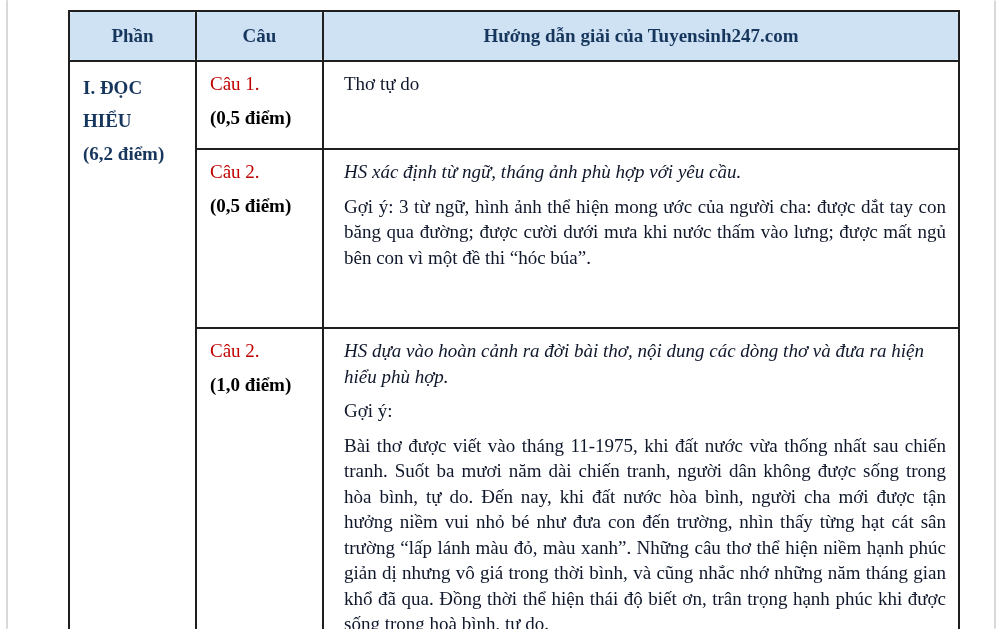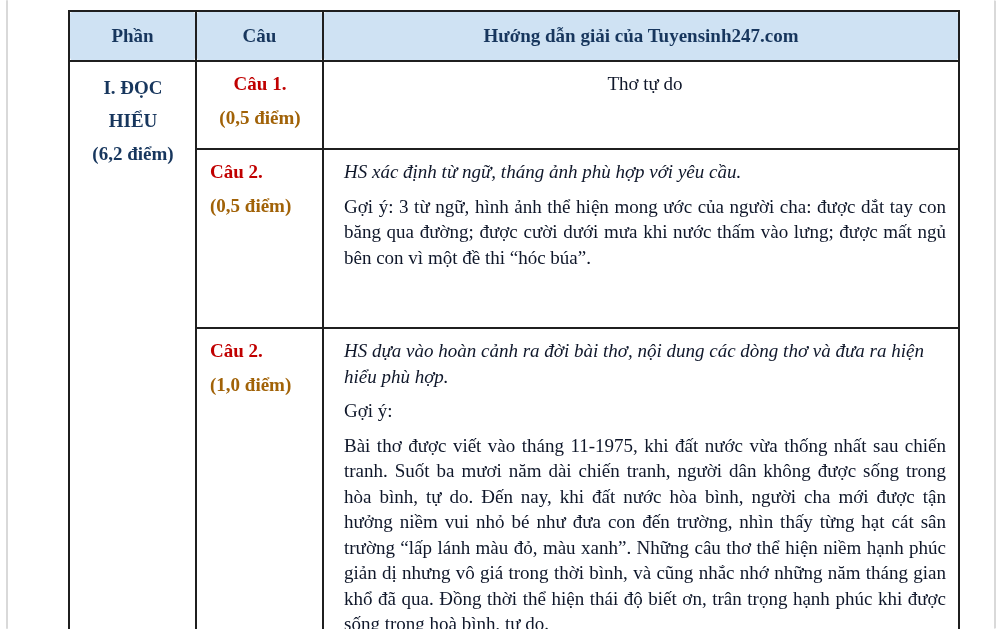--- a/index.html
+++ b/index.html
@@ -39,39 +39,39 @@
   }
   .answer-table thead tr { height: 50px; }
   .answer-table th {
     background: #cfe2f3;
     color: #17365d;
     font-weight: bold;
     text-align: center;
     vertical-align: middle;
     padding: 6px 4px;
   }
-  tr.row-1 { height: 88px; text-align: center; }
+  tr.row-1 { height: 88px; }
   tr.row-2 { height: 179px; }
   tr.row-3 { height: 323px; }
 
   .section-cell div {
     color: #17365d;
     font-weight: bold;
     line-height: 33px;
   }
   .cau-label {
     color: #c00000;
-    font-weight: bold;
+    font-weight: normal;
     line-height: 26px;
   }
   .diem-label {
     font-weight: bold;
     line-height: 26px;
     margin-top: 8px;
-    color: #a16207;
+    color: #000000;
   }
   .content-cell p {
     margin: 0 0 9px 7px;
     line-height: 25.5px;
     color: #0f172a;
   }
   .content-cell p:last-child { margin-bottom: 0; }
   p.italic { font-style: italic; }
   p.justify { text-align: justify; }
 </style>

